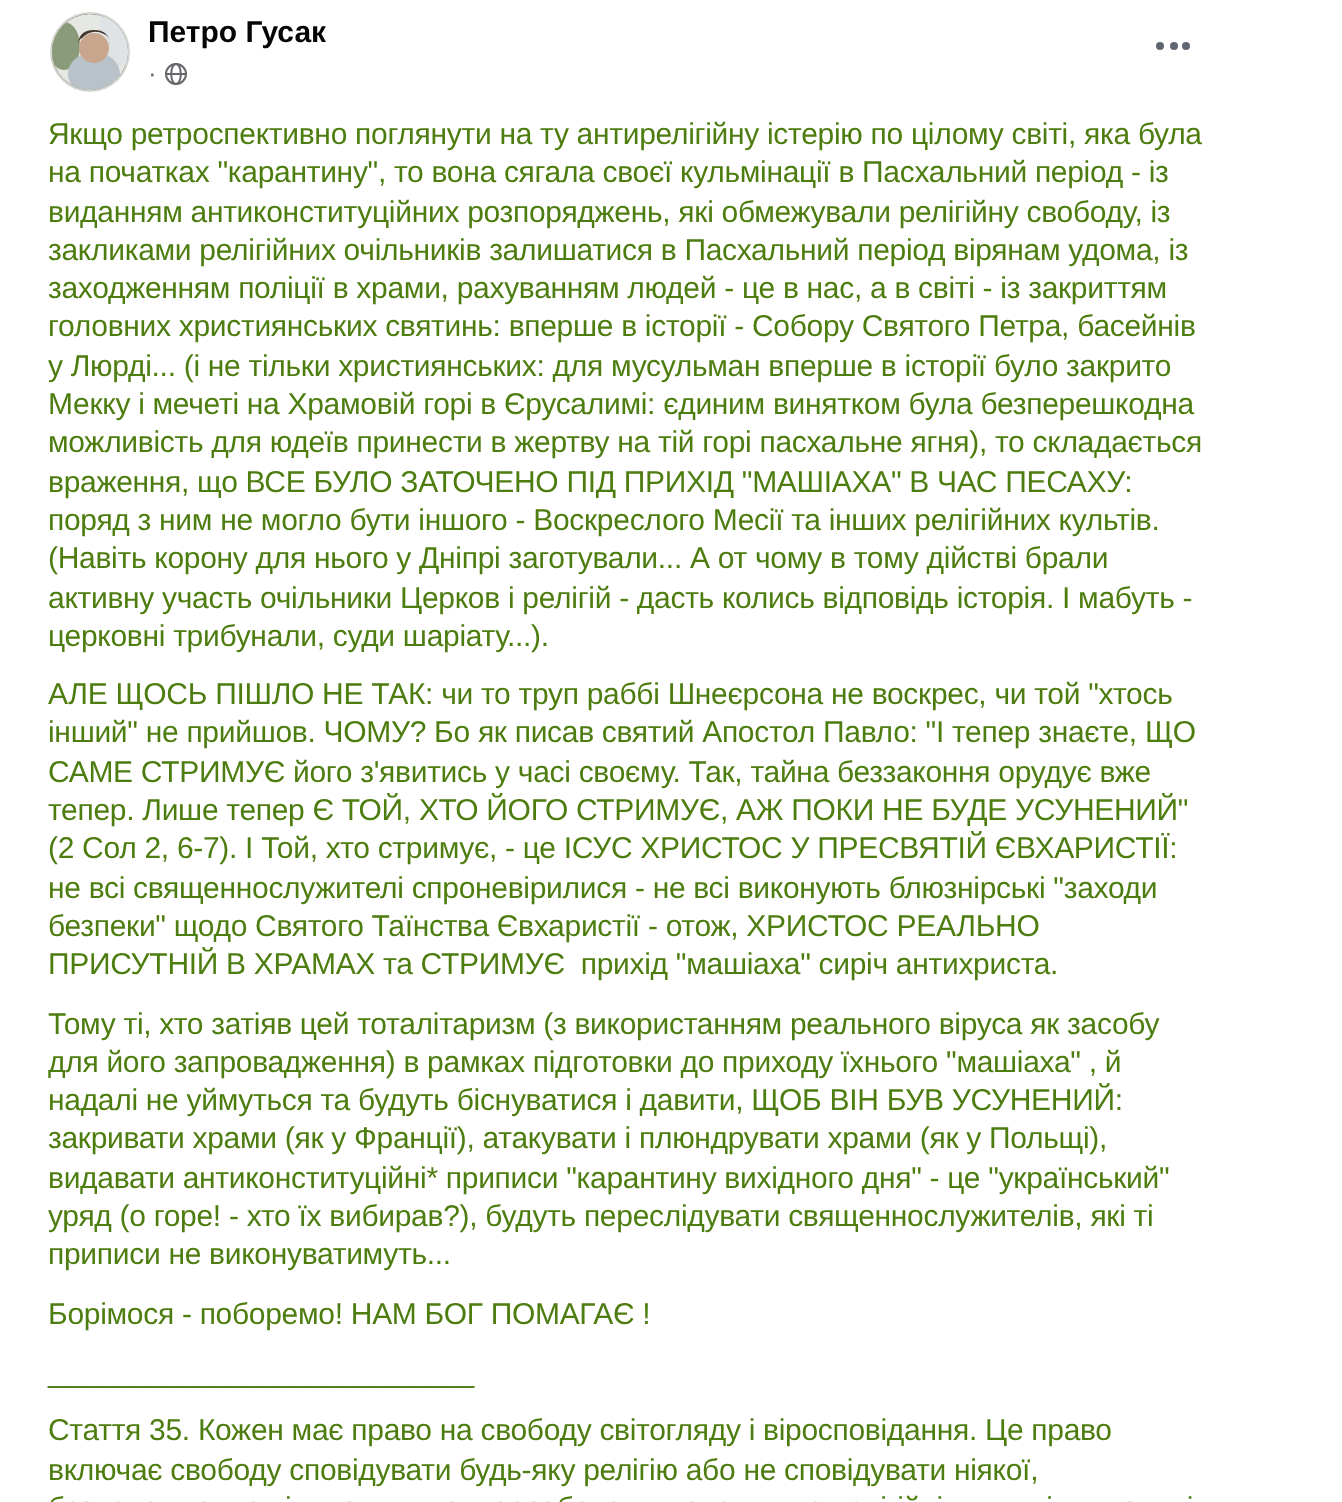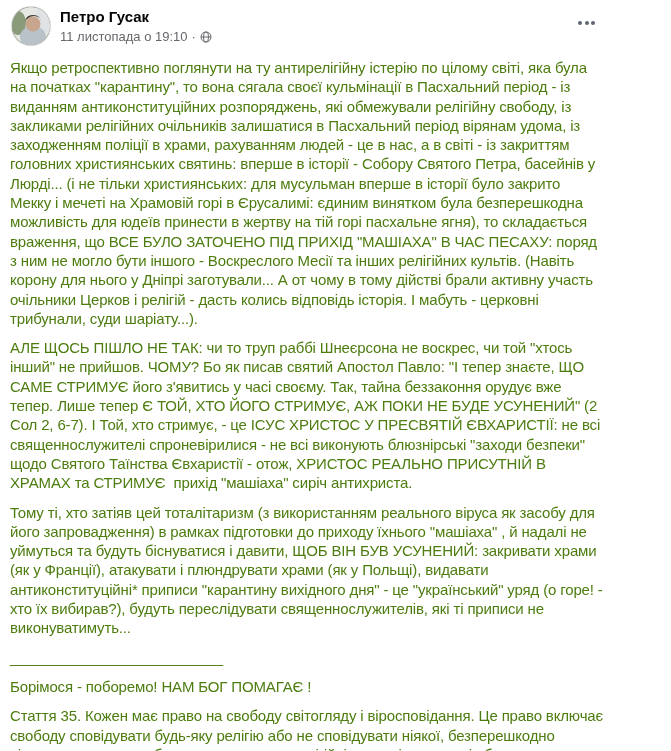--- a/index.html
+++ b/index.html
@@ -4,21 +4,21 @@
 <style>
   * { box-sizing: border-box; }
   html, body {
     margin: 0; padding: 0;
     width: 671px; height: 751px;
     background: #ffffff;
     font-family: "Liberation Sans", sans-serif;
     color: #050505;
     overflow: hidden;
   }
-  .post { width: 615px; height: 751px; background: #fff; }
+  .post { width: 615px; height: 751px; background: #fff; padding-left: 14px; }
 
   
   .post-header {
     display: flex;
     align-items: flex-start;
     padding: 6px 16px 2px 11px;
   }
   .avatar {
     width: 40px; height: 40px;
     border-radius: 50%;
@@ -92,21 +92,20 @@
         <ellipse cx="6" cy="16" rx="8" ry="12" fill="#8a9b79"></ellipse>
         <ellipse cx="21" cy="30" rx="13" ry="11" fill="#b9c2c9"></ellipse>
         <circle cx="21" cy="17" r="7.5" fill="#c8a58d"></circle>
         <path d="M13 16 Q13 8 21 8 Q29 8 29 16 Q29 11 26 10 Q20 7 15 12 Q13 13 13 16 Z" fill="#41352c"></path>
       </svg>
     </div>
 
     <div class="header-info">
       <div class="author">Петро Гусак</div>
       <div class="meta">
-        <span>11 листопада о 19:10</span>
         <span class="sep">·</span>
         <span class="globe">
           <svg width="12" height="12" viewBox="0 0 12 12" fill="none" stroke="#65676B" stroke-width="1">
             <circle cx="6" cy="6" r="5"></circle>
             <ellipse cx="6" cy="6" rx="2.4" ry="5"></ellipse>
             <line x1="1" y1="6" x2="11" y2="6"></line>
           </svg>
         </span>
       </div>
     </div>
@@ -118,18 +117,18 @@
           <i></i>
       </span>
     </div>
 
   </div>
 
   <div class="post-body">
     <p>Якщо ретроспективно поглянути на ту антирелігійну істерію по цілому світі, яка була на початках "карантину", то вона сягала своєї кульмінації в Пасхальний період - із виданням антиконституційних розпоряджень, які обмежували релігійну свободу, із закликами релігійних очільників залишатися в Пасхальний період вірянам удома, із заходженням поліції в храми, рахуванням людей - це в нас, а в світі - із закриттям головних християнських святинь: вперше в історії - Собору Святого Петра, басейнів у Люрді... (і не тільки християнських: для мусульман вперше в історії було закрито Мекку і мечеті на Храмовій горі в Єрусалимі: єдиним винятком була безперешкодна можливість для юдеїв принести в жертву на тій горі пасхальне ягня), то складається враження, що ВСЕ БУЛО ЗАТОЧЕНО ПІД ПРИХІД "МАШІАХА" В ЧАС ПЕСАХУ: поряд з ним не могло бути іншого - Воскреслого Месії та інших релігійних культів. (Навіть корону для нього у Дніпрі заготували... А от чому в тому дійстві брали активну участь очільники Церков і релігій - дасть колись відповідь історія. І мабуть - церковні трибунали, суди шаріату...).</p>
     <p>АЛЕ ЩОСЬ ПІШЛО НЕ ТАК: чи то труп раббі Шнеєрсона не воскрес, чи той "хтось інший" не прийшов. ЧОМУ? Бо як писав святий Апостол Павло: "І тепер знаєте, ЩО САМЕ СТРИМУЄ його з'явитись у часі своєму. Так, тайна беззаконня орудує вже тепер. Лише тепер Є ТОЙ, ХТО ЙОГО СТРИМУЄ, АЖ ПОКИ НЕ БУДЕ УСУНЕНИЙ" (2 Сол 2, 6-7). І Той, хто стримує, - це ІСУС ХРИСТОС У ПРЕСВЯТІЙ ЄВХАРИСТІЇ: не всі священнослужителі спроневірилися - не всі виконують блюзнірські "заходи безпеки" щодо Святого Таїнства Євхаристії - отож, ХРИСТОС РЕАЛЬНО ПРИСУТНІЙ В ХРАМАХ та СТРИМУЄ  прихід "машіаха" сиріч антихриста.</p>
     <p>Тому ті, хто затіяв цей тоталітаризм (з використанням реального віруса як засобу для його запровадження) в рамках підготовки до приходу їхнього "машіаха" , й надалі не уймуться та будуть біснуватися і давити, ЩОБ ВІН БУВ УСУНЕНИЙ: закривати храми (як у Франції), атакувати і плюндрувати храми (як у Польщі), видавати антиконституційні* приписи "карантину вихідного дня" - це "український" уряд (о горе! - хто їх вибирав?), будуть переслідувати священнослужителів, які ті приписи не виконуватимуть...</p>
+    <p>Борімося - поборемо! НАМ БОГ ПОМАГАЄ !</p>
     <p>__________________________</p>
-    <p>Борімося - поборемо! НАМ БОГ ПОМАГАЄ !</p>
     <p>Стаття 35. Кожен має право на свободу світогляду і віросповідання. Це право включає свободу сповідувати будь-яку релігію або не сповідувати ніякої, безперешкодно відправляти одноособово чи колективно релігійні культи і ритуальні обряди, вести релігійну діяльність.</p>
   </div>
 
 </div>
 
 </body></html>

